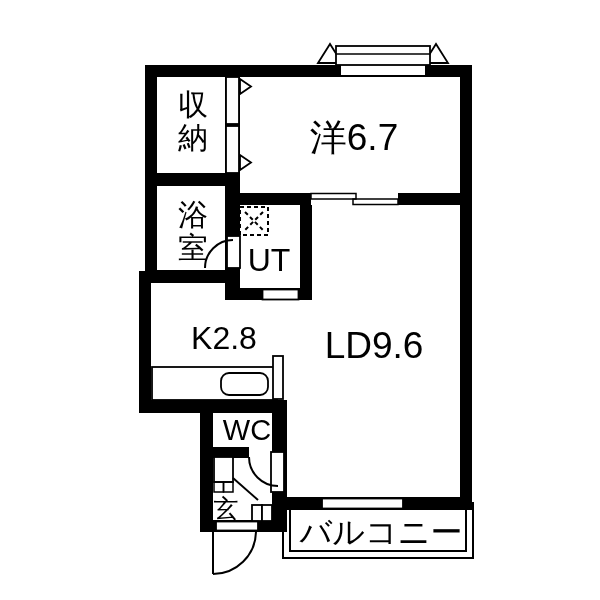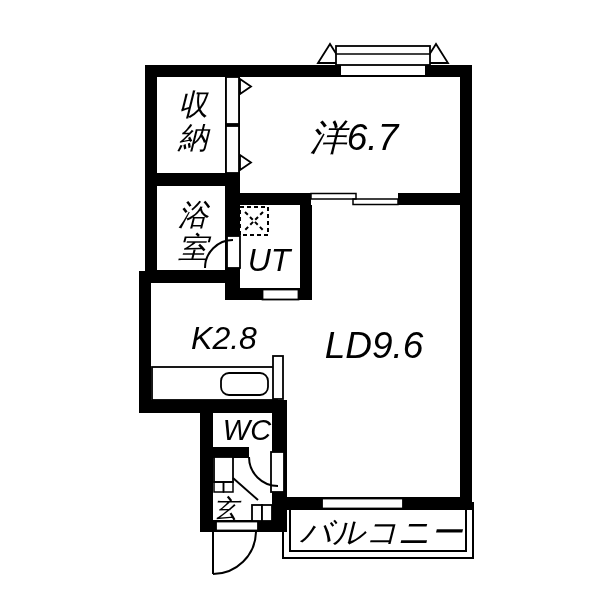--- a/index.html
+++ b/index.html
@@ -1,16 +1,16 @@
 <!DOCTYPE html>
 <html><head>
 <meta charset="utf-8">
 <style>
   html,body{margin:0;padding:0;background:#ffffff;}
-  .stage{width:600px;height:600px;position:relative;background:#ffffff;overflow:hidden;font-style:italic;}
+  .stage{width:600px;height:600px;position:relative;background:#ffffff;overflow:hidden;}
   svg{display:block;}
   text{font-family:"Liberation Sans","DejaVu Sans",sans-serif;fill:#000;}
   .lbl-big{font-size:37px;}
   .lbl-mid{font-size:32px;}
   .lbl-wc{font-size:29px;}
   .lbl-vert{font-size:30px;}
   .lbl-gen{font-size:25px;}
   .lbl-balc{font-size:32px;}
   .wall{fill:#000000;stroke:none;}
   .thin{fill:none;stroke:#000000;stroke-width:2;}

